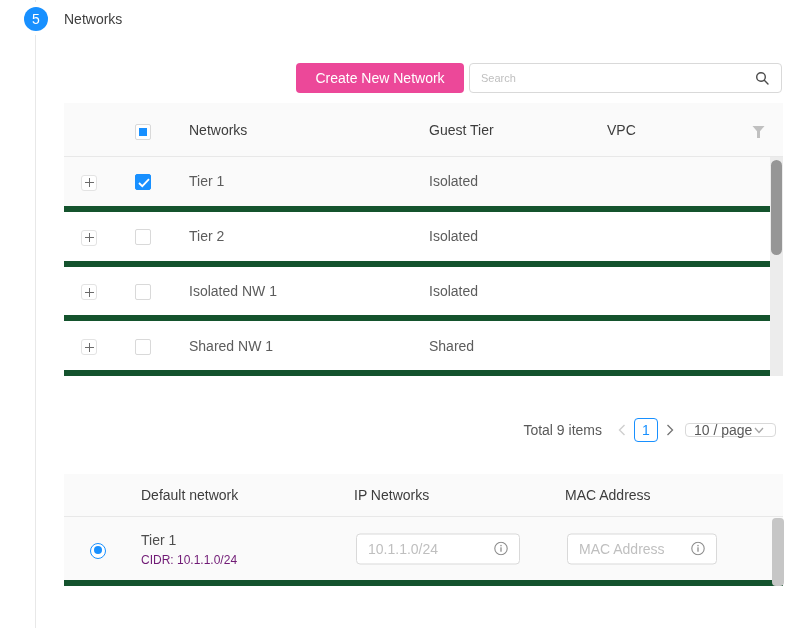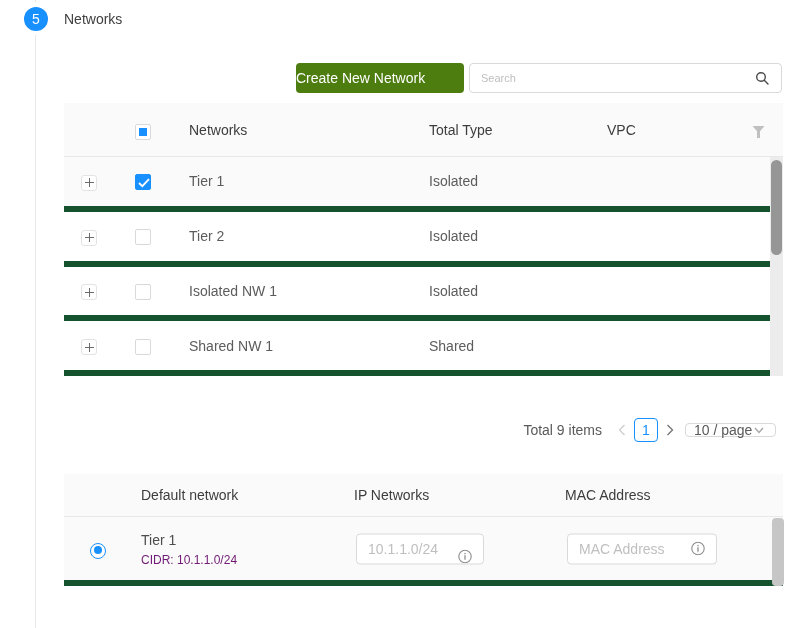--- a/index.html
+++ b/index.html
@@ -26,23 +26,23 @@
     font-size:14px; line-height:24px; text-align:center;
   }
   .step-title {
     position:absolute; left:64px; top:9px;
     font-size:14px; color:#404040; line-height:20px;
   }
   
   .btn-primary {
     position:absolute; left:296px; top:63px;
     width:168px; height:30px;
-    background:#4d7c0f; border:none; border-radius:4px;
+    background:#ec4899; border:none; border-radius:4px;
     color:#fff; font-size:14px; font-family:inherit;
-    display:flex; align-items:center; justify-content:flex-start;
+    display:flex; align-items:center; justify-content:center;
     cursor:pointer;
   }
   .search-box {
     position:absolute; left:469px; top:63px;
     width:313px; height:30px;
     border:1px solid #d9d9d9; border-radius:4px;
     background:#fff;
     display:flex; align-items:center;
   }
   .search-box input {
@@ -161,21 +161,21 @@
     position:absolute; top:50%; transform:translateY(-50%);
     height:31px; border:1px solid #d9d9d9; border-radius:4px; background:#fff;
     display:flex; align-items:center;
   }
   .suffix-input input {
     flex:1; min-width:0; height:100%; border:none; outline:none; background:transparent;
     font-family:inherit; font-size:14px; color:#595959; padding:0 4px 0 11px;
   }
   .suffix-input input::placeholder { color:#bfbfbf; }
   .suffix-input .info-icon { flex:none; margin-right:11px; display:flex; }
-  .ip-input  { left:292px; width:128px;align-items:flex-end; }
+  .ip-input  { left:292px; width:164px; }
   .mac-input { left:503px; width:150px; }
 </style>
 </head>
 <body>
 
 <div class="canvas">
 
   <div class="step-tail-top"></div>
   <div class="step-tail"></div>
   <div class="step-badge">
@@ -193,21 +193,21 @@
         <circle cx="6" cy="6" r="4.3" stroke="#4a4a4a" stroke-width="1.4"></circle>
         <line x1="9.3" y1="9.3" x2="13" y2="13" stroke="#4a4a4a" stroke-width="1.4" stroke-linecap="round"></line>
       </svg>
     </span>
   </div>
 
   <div class="tbl" id="networks-table">
     <div class="tbl-head">
       <span class="cbx indeterminate col-check" style="left:71px;"></span>
       <span class="th col-name">Networks</span>
-      <span class="th col-guest">Total Type</span>
+      <span class="th col-guest">Guest Tier</span>
       <span class="th col-vpc">VPC</span>
       <span class="td col-filter">
         <svg width="13" height="12" viewBox="0 0 13 12" fill="#c0c0c0">
           <path d="M0.5 0 L12.5 0 L8 5.2 L8 12 L5 12 L5 5.2 Z"></path>
         </svg>
       </span>
     </div>
 
     <div class="tbl-row selected">
       <span class="td col-expand">

